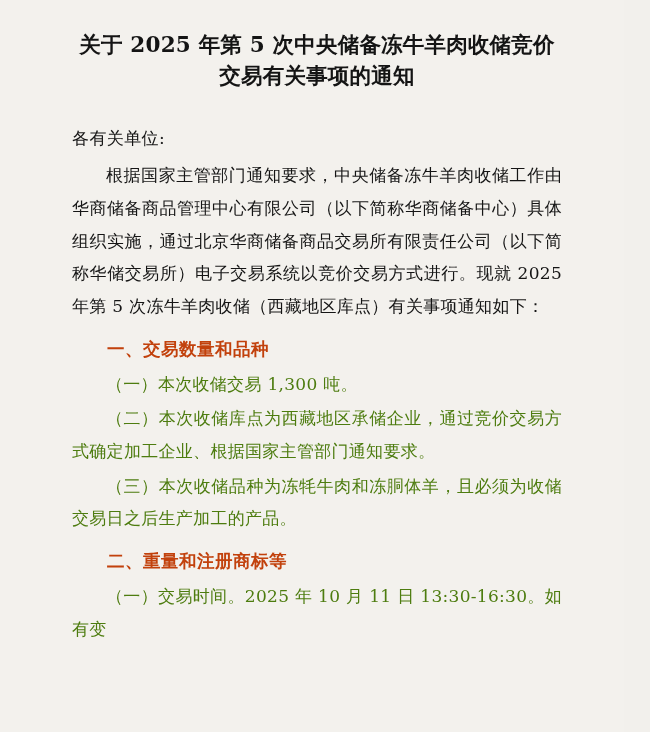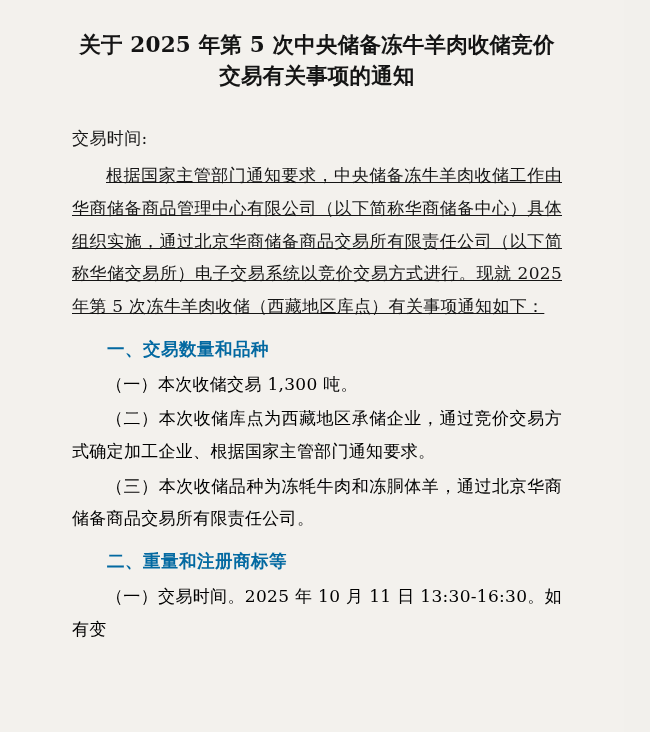--- a/index.html
+++ b/index.html
@@ -43,59 +43,58 @@
     line-height: 1.92;
     color: #151515;
     margin: 4px 0 0 0;
     text-align: justify;
     text-justify: inter-ideograph;
     letter-spacing: 0.3px;
     text-indent: 2em;
   }
   p.first-par {
     margin-top: 8px;
-    text-decoration: underline;
   }
   h2.section-head {
     font-size: 17.5px;
     font-weight: bold;
     line-height: 1.9;
-    color: #0369a1;
+    color: #c2410c;
     margin: 10px 0 0 0;
     text-indent: 2em;
     letter-spacing: 0.5px;
   }
   p.item-par {
     font-size: 17px;
     line-height: 1.92;
-    color: #000000;
+    color: #4d7c0f;
     margin: 2px 0 0 0;
     text-align: justify;
     text-justify: inter-ideograph;
     letter-spacing: 0.3px;
     text-indent: 2em;
   }
 </style>
 </head>
 <body>
 
 <div class="page">
 
   <h1 class="doc-title">关于 2025 年第 5 次中央储备冻牛羊肉收储竞价交易有关事项的通知</h1>
 
-  <div class="salutation">交易时间:</div>
+  <div class="salutation">各有关单位:</div>
 
   <p class="body-par first-par">根据国家主管部门通知要求，中央储备冻牛羊肉收储工作由华商储备商品管理中心有限公司（以下简称华商储备中心）具体组织实施，通过北京华商储备商品交易所有限责任公司（以下简称华储交易所）电子交易系统以竞价交易方式进行。现就 2025 年第 5 次冻牛羊肉收储（西藏地区库点）有关事项通知如下：</p>
 
   <h2 class="section-head">一、交易数量和品种</h2>
 
   <p class="item-par">（一）本次收储交易 1,300 吨。</p>
 
   <p class="item-par">（二）本次收储库点为西藏地区承储企业，通过竞价交易方式确定加工企业、根据国家主管部门通知要求。</p>
 
-  <p class="item-par">（三）本次收储品种为冻牦牛肉和冻胴体羊，通过北京华商储备商品交易所有限责任公司。</p>
+  <p class="item-par">（三）本次收储品种为冻牦牛肉和冻胴体羊，且必须为收储交易日之后生产加工的产品。</p>
 
 
   <h2 class="section-head">二、重量和注册商标等</h2>
 
   <p class="item-par">（一）交易时间。2025 年 10 月 11 日 13:30-16:30。如有变</p>
 
 </div>
 
 </body></html>

